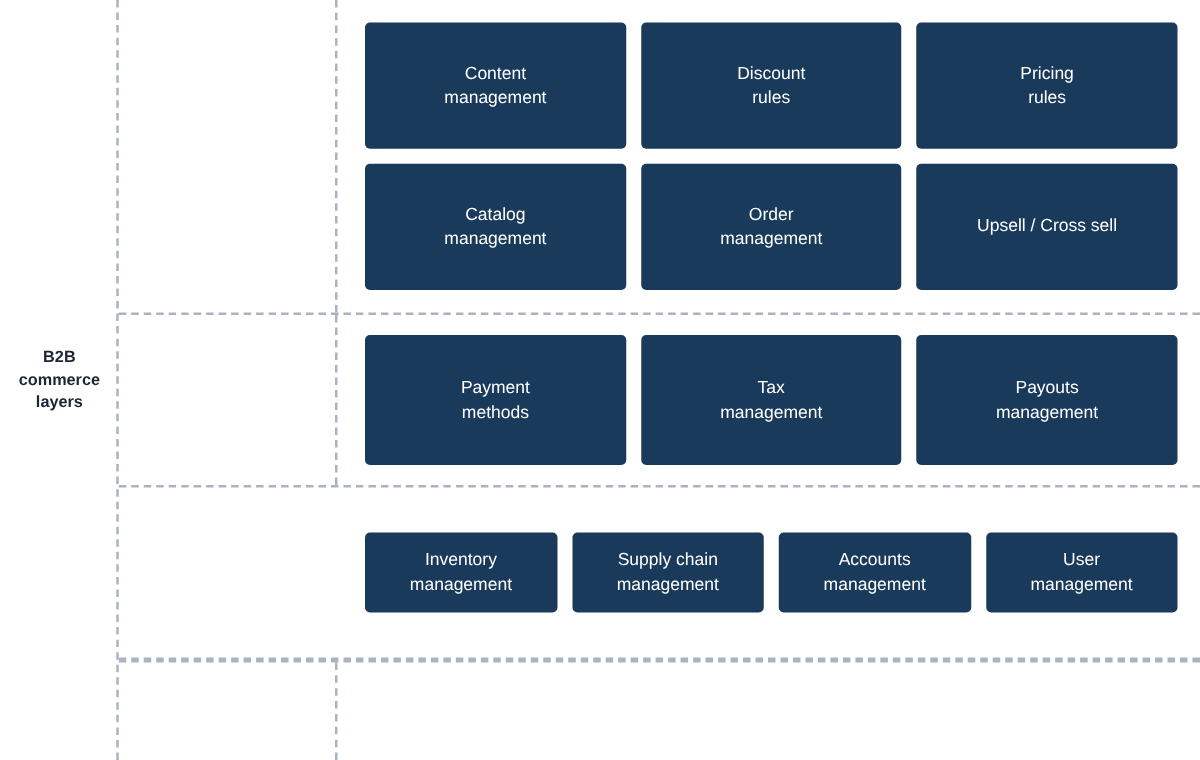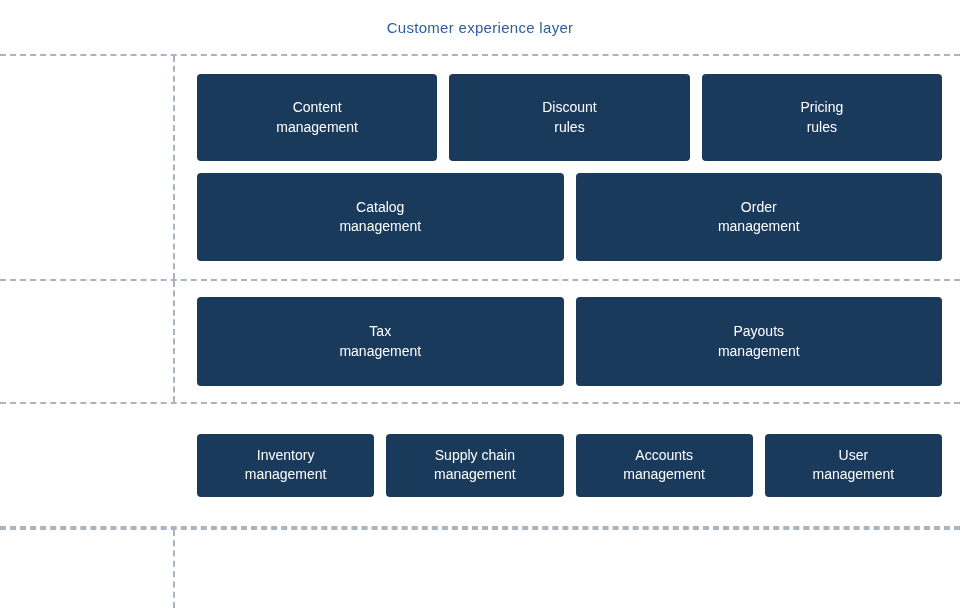--- a/index.html
+++ b/index.html
@@ -147,46 +147,48 @@
 
     .bottom-right {
       flex: 1;
     }
   </style>
 </head>
 <body>
 
 <div class="diagram-container">
 
+  <div class="left-label-col">
+    <div class="b2b-label">B2B<br>commerce<br>layers</div>
+  </div>
 
   <div class="main-content">
 
-    <div class="customer-layer-row">
-      <span class="customer-layer-label">Customer experience layer</span>
-    </div>
 
     <div class="section-row" style="flex: 2.2;">
       <div class="section-left-col"></div>
       <div class="cards-area">
         <div class="cards-row">
           <div class="card">Content<br>management</div>
           <div class="card">Discount<br>rules</div>
           <div class="card">Pricing<br>rules</div>
         </div>
         <div class="cards-row">
           <div class="card">Catalog<br>management</div>
           <div class="card">Order<br>management</div>
+          <div class="card">Upsell / Cross sell</div>
         </div>
       </div>
     </div>
 
     <div class="section-row" style="flex: 1.2;">
       <div class="section-left-col"></div>
       <div class="cards-area" style="padding-top: 16px; padding-bottom: 16px;">
         <div class="cards-row">
+          <div class="card">Payment<br>methods</div>
           <div class="card">Tax<br>management</div>
           <div class="card">Payouts<br>management</div>
         </div>
       </div>
     </div>
 
     <div class="section-row" style="flex: 1.2; align-items: center;">
       <div class="section-left-col"></div>
       <div class="cards-area" style="padding-top: 16px; padding-bottom: 16px;">
         <div class="cards-row">

